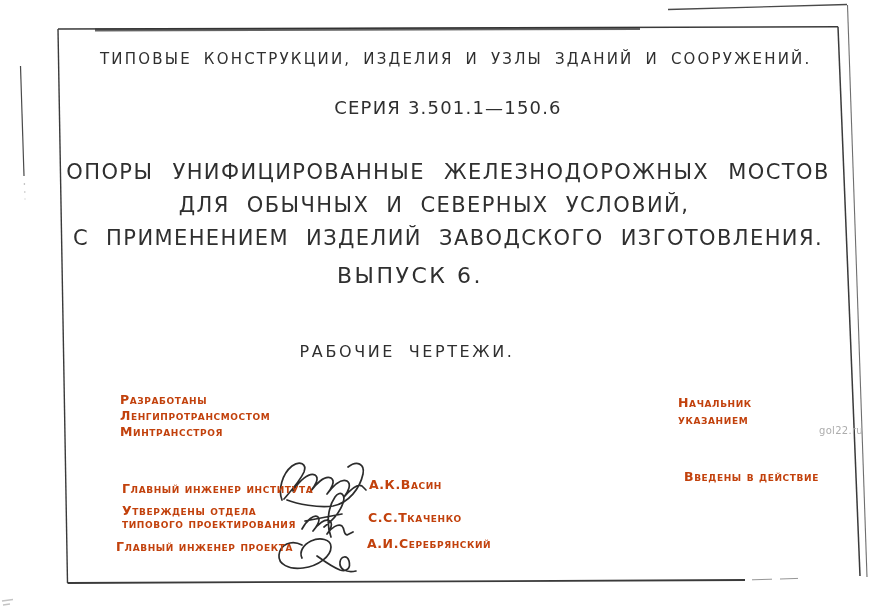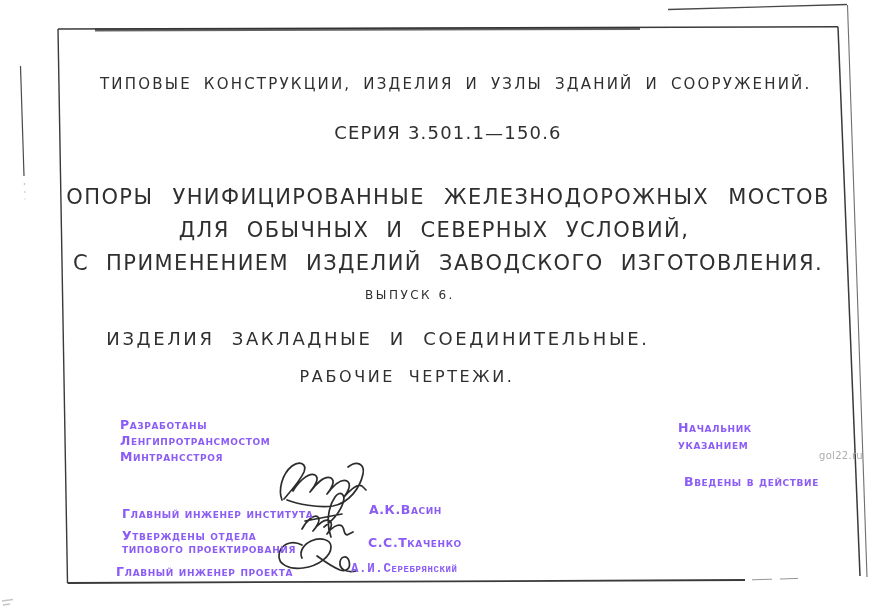--- a/index.html
+++ b/index.html
@@ -1,42 +1,42 @@
 <!DOCTYPE html>
 <html><head>
 <meta charset="utf-8">
 <style>
   html,body{margin:0;padding:0;background:#ffffff;}
   .page{
     position:relative;width:877px;height:611px;overflow:hidden;background:#ffffff;
     font-family:"DejaVu Sans","Liberation Sans",sans-serif;color:#2f2f2f;
   }
-  .abs{position:absolute;white-space:nowrap;margin-top:25px;}
+  .abs{position:absolute;white-space:nowrap;}
   .ctr{text-align:center;}
   
   .hdr     {left:100px;top:50px;width:700px;font-size:15px;letter-spacing:2.2px;word-spacing:5px;}
   .series  {left:238px;top:97px;width:420px;font-size:18px;letter-spacing:1.2px;}
   .t1      {left:58px; top:160px;width:780px;font-size:21px;letter-spacing:1.4px;word-spacing:11px;}
   .t2      {left:34px; top:193px;width:800px;font-size:21px;letter-spacing:1.4px;word-spacing:9px;}
   .t3      {left:48px; top:226px;width:800px;font-size:21px;letter-spacing:1.4px;word-spacing:9px;}
-  .issue   {left:110px;top:263px;width:600px;font-size:12px;letter-spacing:2.5px;}
+  .issue   {left:110px;top:263px;width:600px;font-size:22px;letter-spacing:2.5px;}
   .sub1    {left:60px; top:303px;width:636px;font-size:18px;letter-spacing:2.6px;word-spacing:9px;}
   .sub2    {left:107px;top:342px;width:600px;font-size:16px;letter-spacing:2.6px;word-spacing:6px;}
   
-  .sc{font-variant:small-caps;font-weight:bold;font-size:12.5px;letter-spacing:.6px;color:#8b5cf6;line-height:16px;}
+  .sc{font-variant:small-caps;font-weight:bold;font-size:12.5px;letter-spacing:.6px;color:#c2410c;line-height:16px;}
   .credits  {left:120px;top:392px;}
   .approved {left:678px;top:394px;line-height:17px;}
-  .effective{left:684px;top:449px;}
+  .effective{left:684px;top:469px;}
   .role1 {left:122px;top:481px;}
   .role2a{left:122px;top:503px;}
   .role2b{left:122px;top:516px;}
   .role3 {left:116px;top:539px;}
   .name1 {left:369px;top:477px;}
   .name2 {left:368px;top:510px;text-align:right;}
-  .name3 {left:351px;top:536px;font-family:Liberation Mono, monospace;}
+  .name3 {left:367px;top:536px;}
   .wm{left:819px;top:425px;font-size:10px;color:#adadad;letter-spacing:.3px;}
   svg.lines{position:absolute;left:0;top:0;}
 </style>
 </head>
 <body>
 
 <div class="page">
 
   <svg class="lines" width="877" height="611" viewBox="0 0 877 611">
 
@@ -73,21 +73,20 @@
            C339,569 346,573 356,571"></path>
     </g>
   </svg>
 
   <div class="abs ctr hdr">ТИПОВЫЕ КОНСТРУКЦИИ, ИЗДЕЛИЯ И УЗЛЫ ЗДАНИЙ И СООРУЖЕНИЙ.</div>
   <div class="abs ctr series">СЕРИЯ 3.501.1—150.6</div>
   <div class="abs ctr t1">ОПОРЫ УНИФИЦИРОВАННЫЕ ЖЕЛЕЗНОДОРОЖНЫХ МОСТОВ</div>
   <div class="abs ctr t3">С ПРИМЕНЕНИЕМ ИЗДЕЛИЙ ЗАВОДСКОГО ИЗГОТОВЛЕНИЯ.</div>
   <div class="abs ctr t2">ДЛЯ ОБЫЧНЫХ И СЕВЕРНЫХ УСЛОВИЙ,</div>
   <div class="abs ctr issue">ВЫПУСК 6.</div>
-  <div class="abs ctr sub1">ИЗДЕЛИЯ ЗАКЛАДНЫЕ И СОЕДИНИТЕЛЬНЫЕ.</div>
   <div class="abs ctr sub2">РАБОЧИЕ ЧЕРТЕЖИ.</div>
 
   <div class="abs sc credits">
     <div>Разработаны</div>
     <div>Ленгипротрансмостом</div>
     <div>Минтрансстроя</div>
   </div>
 
   <div class="abs sc approved">
     <div>Начальник</div>

